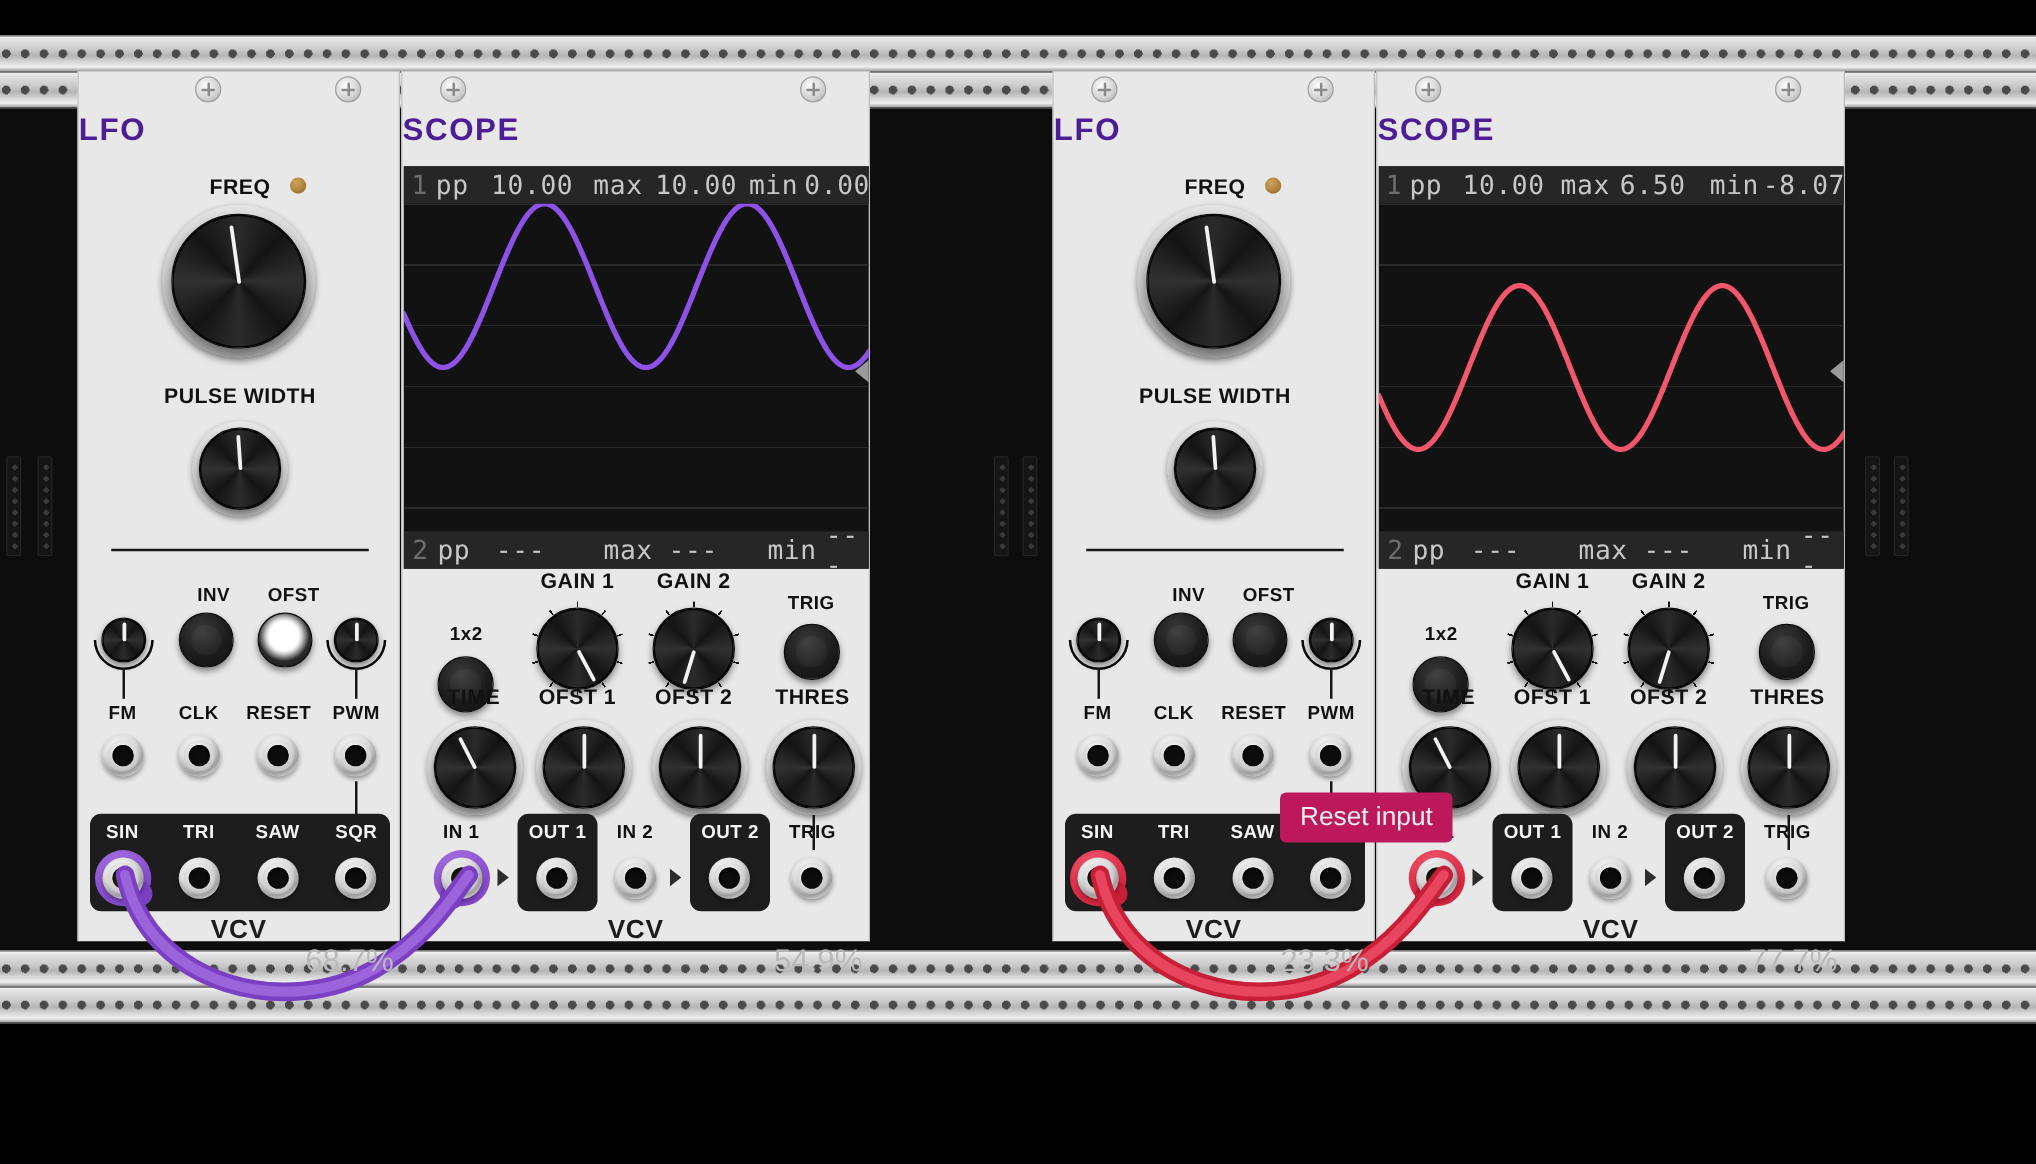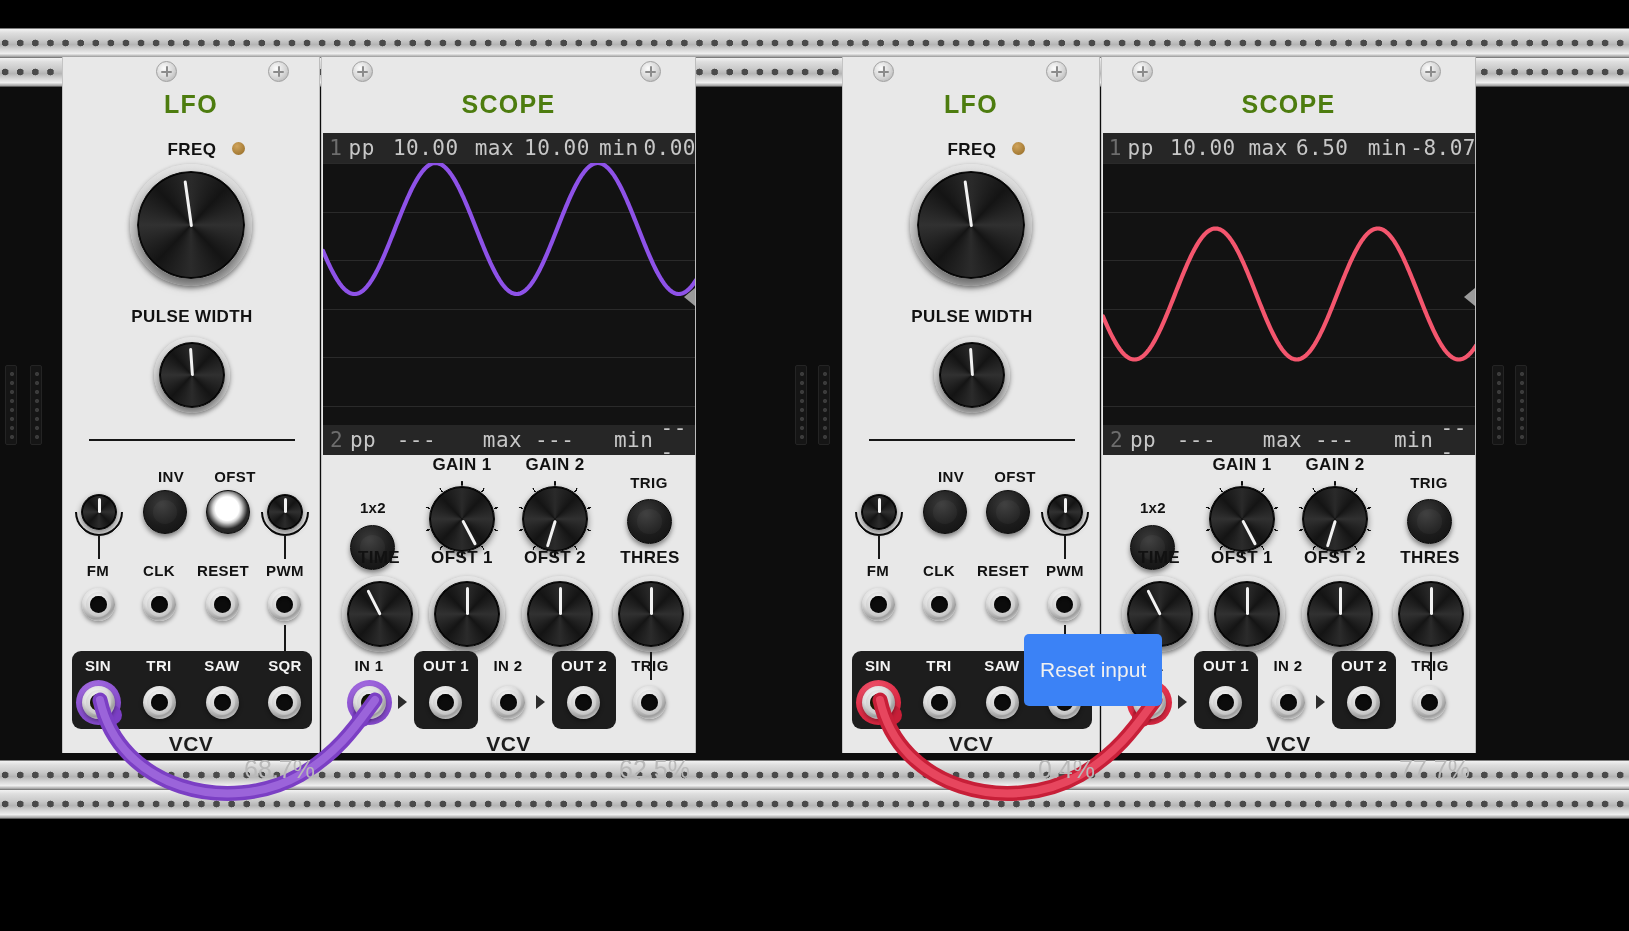--- a/index.html
+++ b/index.html
@@ -69,22 +69,22 @@
     background: radial-gradient(circle at 38% 34%, #fdfdfd, #d3d3d3 58%, #a8a8a8 100%);
     border: 1px solid #a0a0a0;
   }
   .screw::before, .screw::after {
     content: ''; position: absolute; background: #8b8b8b; border-radius: 1px;
   }
   .screw::before { left: 4px; top: 9px; width: 11px; height: 2.4px; }
   .screw::after  { left: 9px; top: 4px; width: 2.4px; height: 11px; }
 
   .mod-title {
-    position: absolute; left: 0; width: 100%; text-align: center;
-    font-size: 25px; font-weight: 800; letter-spacing: 1.3px; color: #4d7c0f;
+    position: absolute; left: 0; width: 100%; text-align: left;
+    font-size: 25px; font-weight: 800; letter-spacing: 1.3px; color: #4c1d95;
   }
 
   
   .knob {
     position: absolute; border-radius: 50%;
     background:
       conic-gradient(from 0deg, #2a2a2a, #141414 12%, #303030 25%, #141414 38%,
                      #2b2b2b 50%, #141414 62%, #313131 75%, #141414 88%, #2a2a2a 100%);
     box-shadow: 0 3px 6px rgba(0,0,0,.45), inset 0 0 0 1px #000;
     border: 1px solid #0c0c0c;
@@ -210,22 +210,22 @@
   .cables { position: absolute; inset: 0; pointer-events: none; }
 
   .readout {
     position: absolute; font-size: 25px; color: #b9b9b9;
     font-family: "Liberation Sans", sans-serif;
     text-align: right;
   }
 
   .tooltip {
     position: absolute;
-    background: #3b82f6; color: #f0f0f0;
-    font-size: 21px; padding: 24px 16px; border-radius: 5px;
+    background: #be185d; color: #f0f0f0;
+    font-size: 21px; padding: 8px 16px; border-radius: 5px;
     white-space: nowrap; z-index: 60;
   }
 </style>
 </head>
 <body>
 
 <div class="stage">
 
   <div class="bay bay-mid"></div>
   <div class="bay bay-bot"></div>
@@ -614,19 +614,19 @@
   </div>
 
   <svg class="cables" width="1629" height="931">
     <path d="M 100 700 C 120 790, 230 815, 300 775 C 340 752, 360 720, 375 700" stroke="#7b3fc4" stroke-width="15" fill="none" stroke-linecap="round"></path>
     <path d="M 100 700 C 120 790, 230 815, 300 775 C 340 752, 360 720, 375 700" stroke="#a46ee0" stroke-width="8" fill="none" stroke-linecap="round" opacity=".8"></path>
     <path d="M 880 700 C 900 790, 1010 815, 1080 775 C 1120 752, 1140 720, 1155 700" stroke="#c71f38" stroke-width="15" fill="none" stroke-linecap="round"></path>
     <path d="M 880 700 C 900 790, 1010 815, 1080 775 C 1120 752, 1140 720, 1155 700" stroke="#ef5068" stroke-width="8" fill="none" stroke-linecap="round" opacity=".8"></path>
   </svg>
 
   <div class="readout" style="left:200px; top:755px; width:115px;">68.7%</div>
-  <div class="readout" style="left:575px; top:755px; width:115px;">62.5%</div>
-  <div class="readout" style="left:980px; top:755px; width:115px;">0.4%</div>
+  <div class="readout" style="left:575px; top:755px; width:115px;">54.9%</div>
+  <div class="readout" style="left:980px; top:755px; width:115px;">23.3%</div>
   <div class="readout" style="left:1355px; top:755px; width:115px;">77.7%</div>
 
   <div class="tooltip" style="left:1024px; top:634px;">Reset input</div>
 
 </div>
 
 </body></html>

